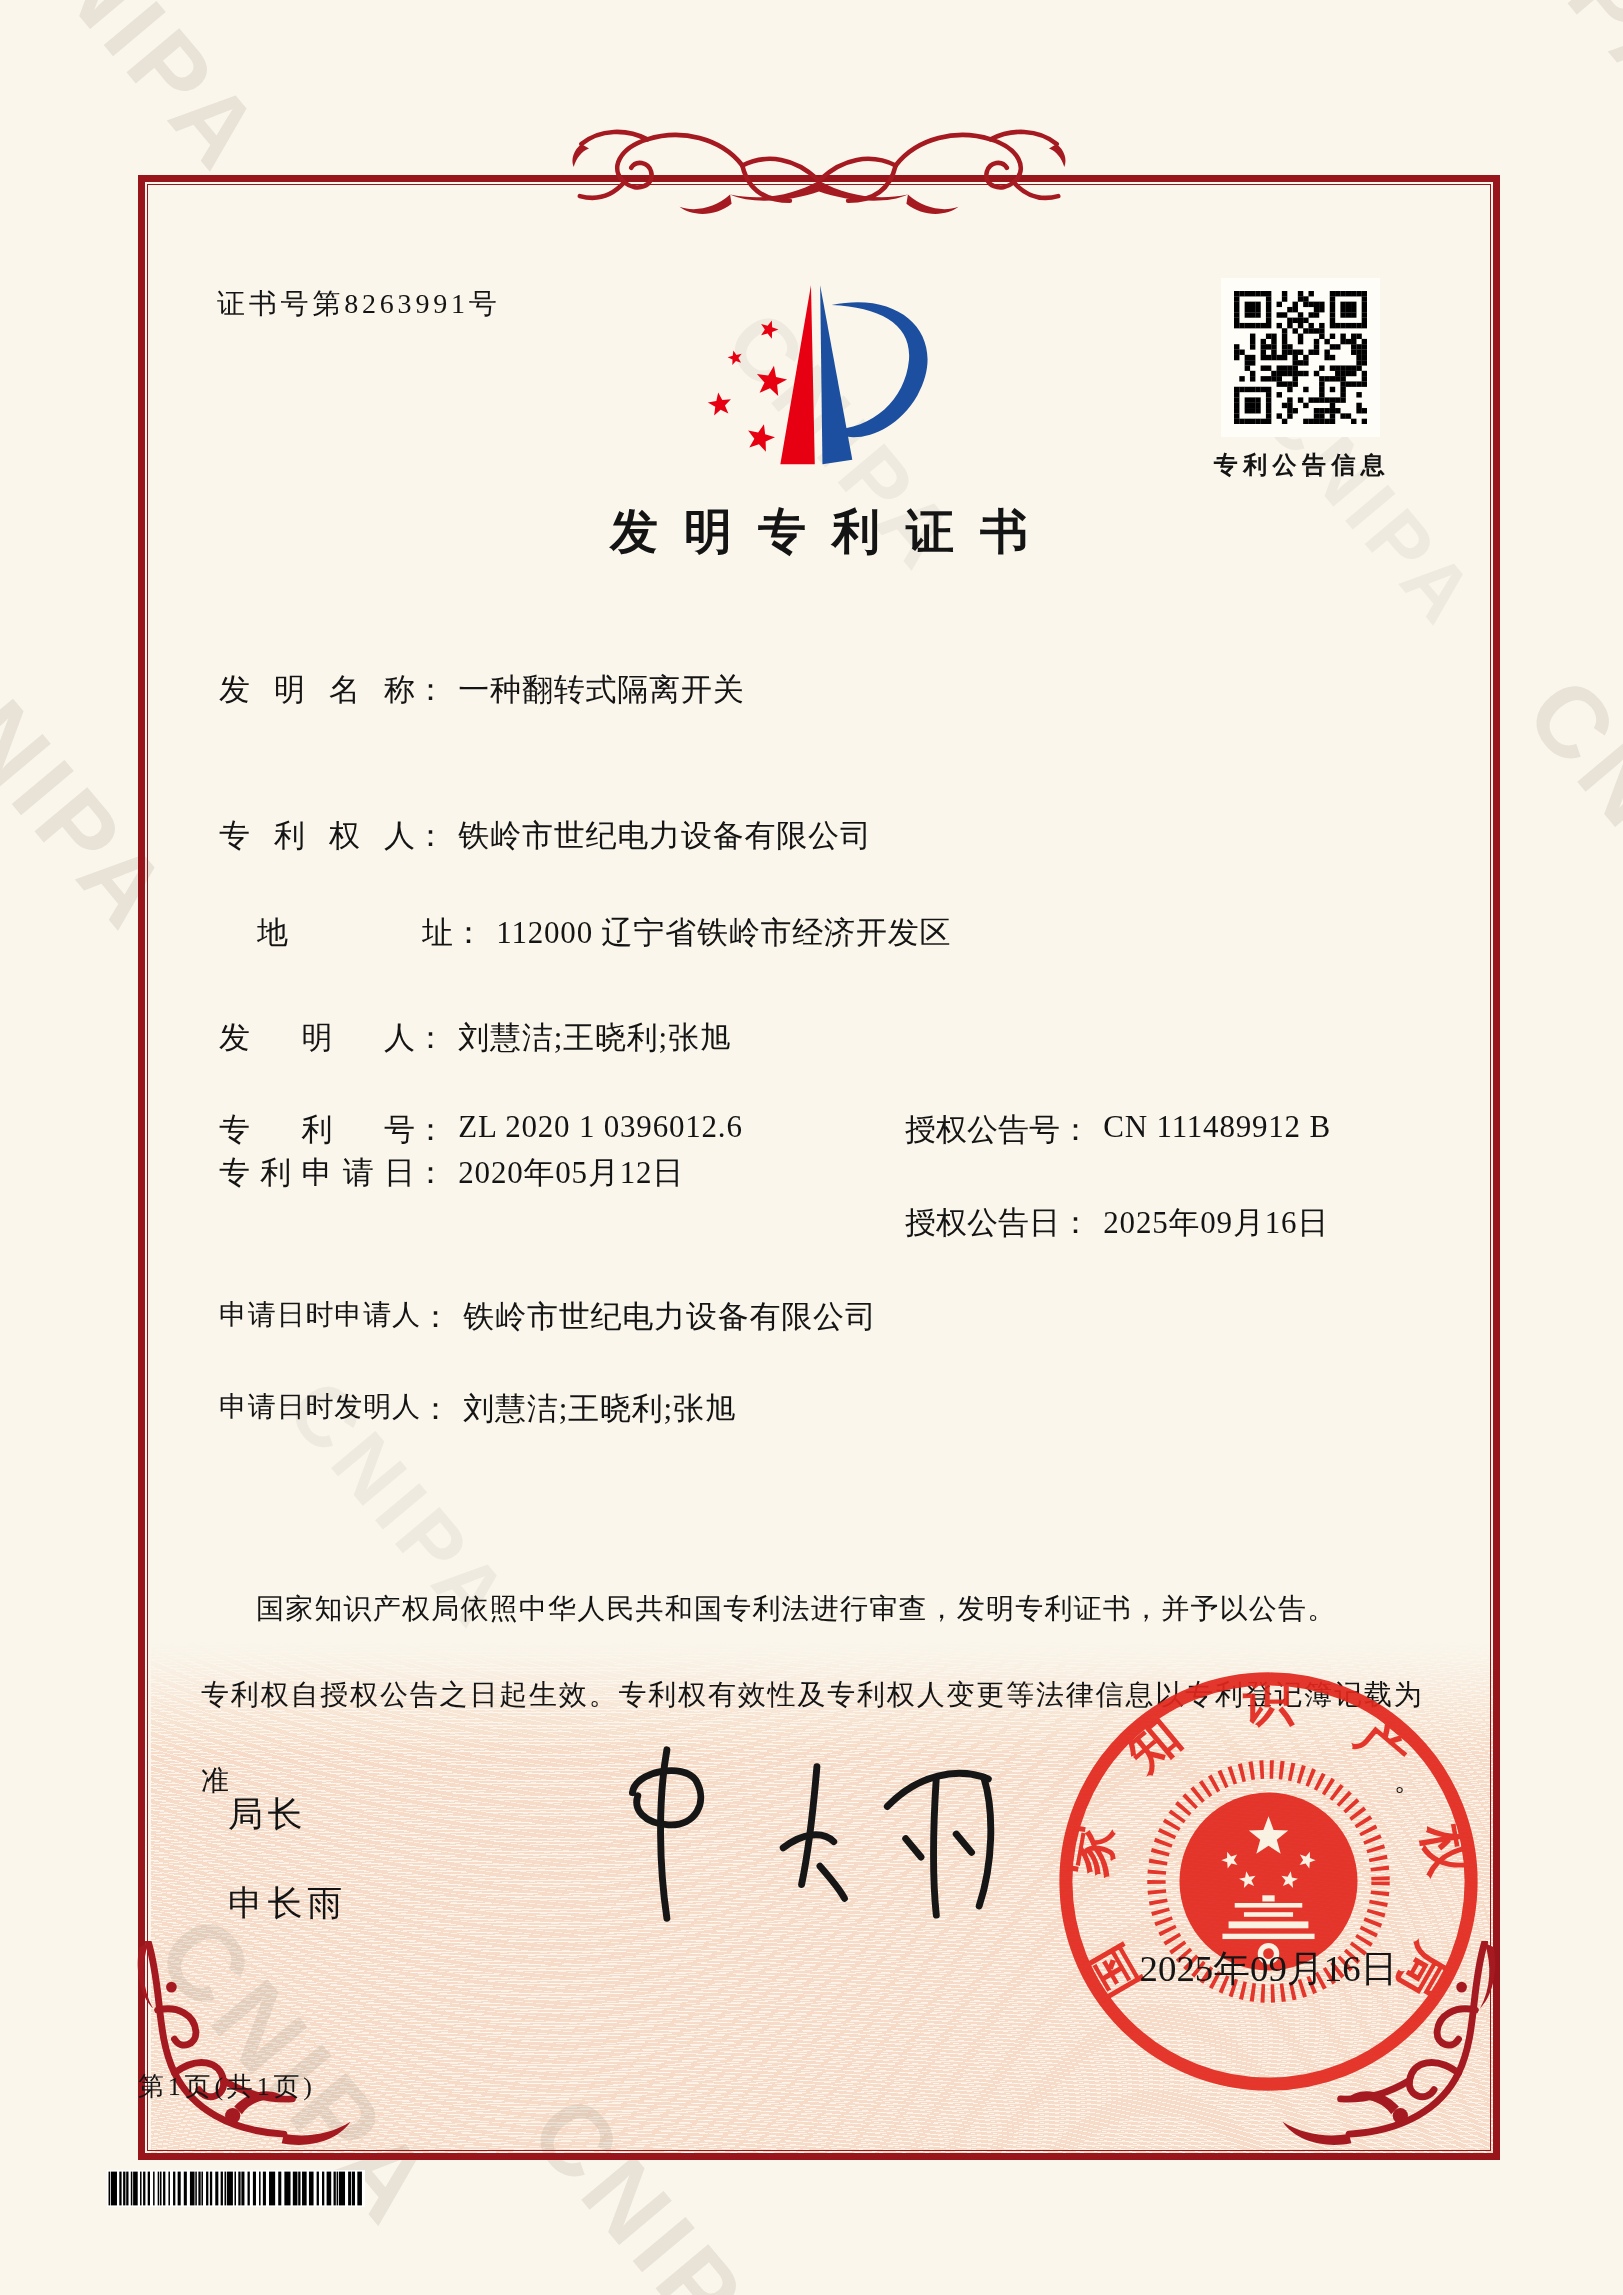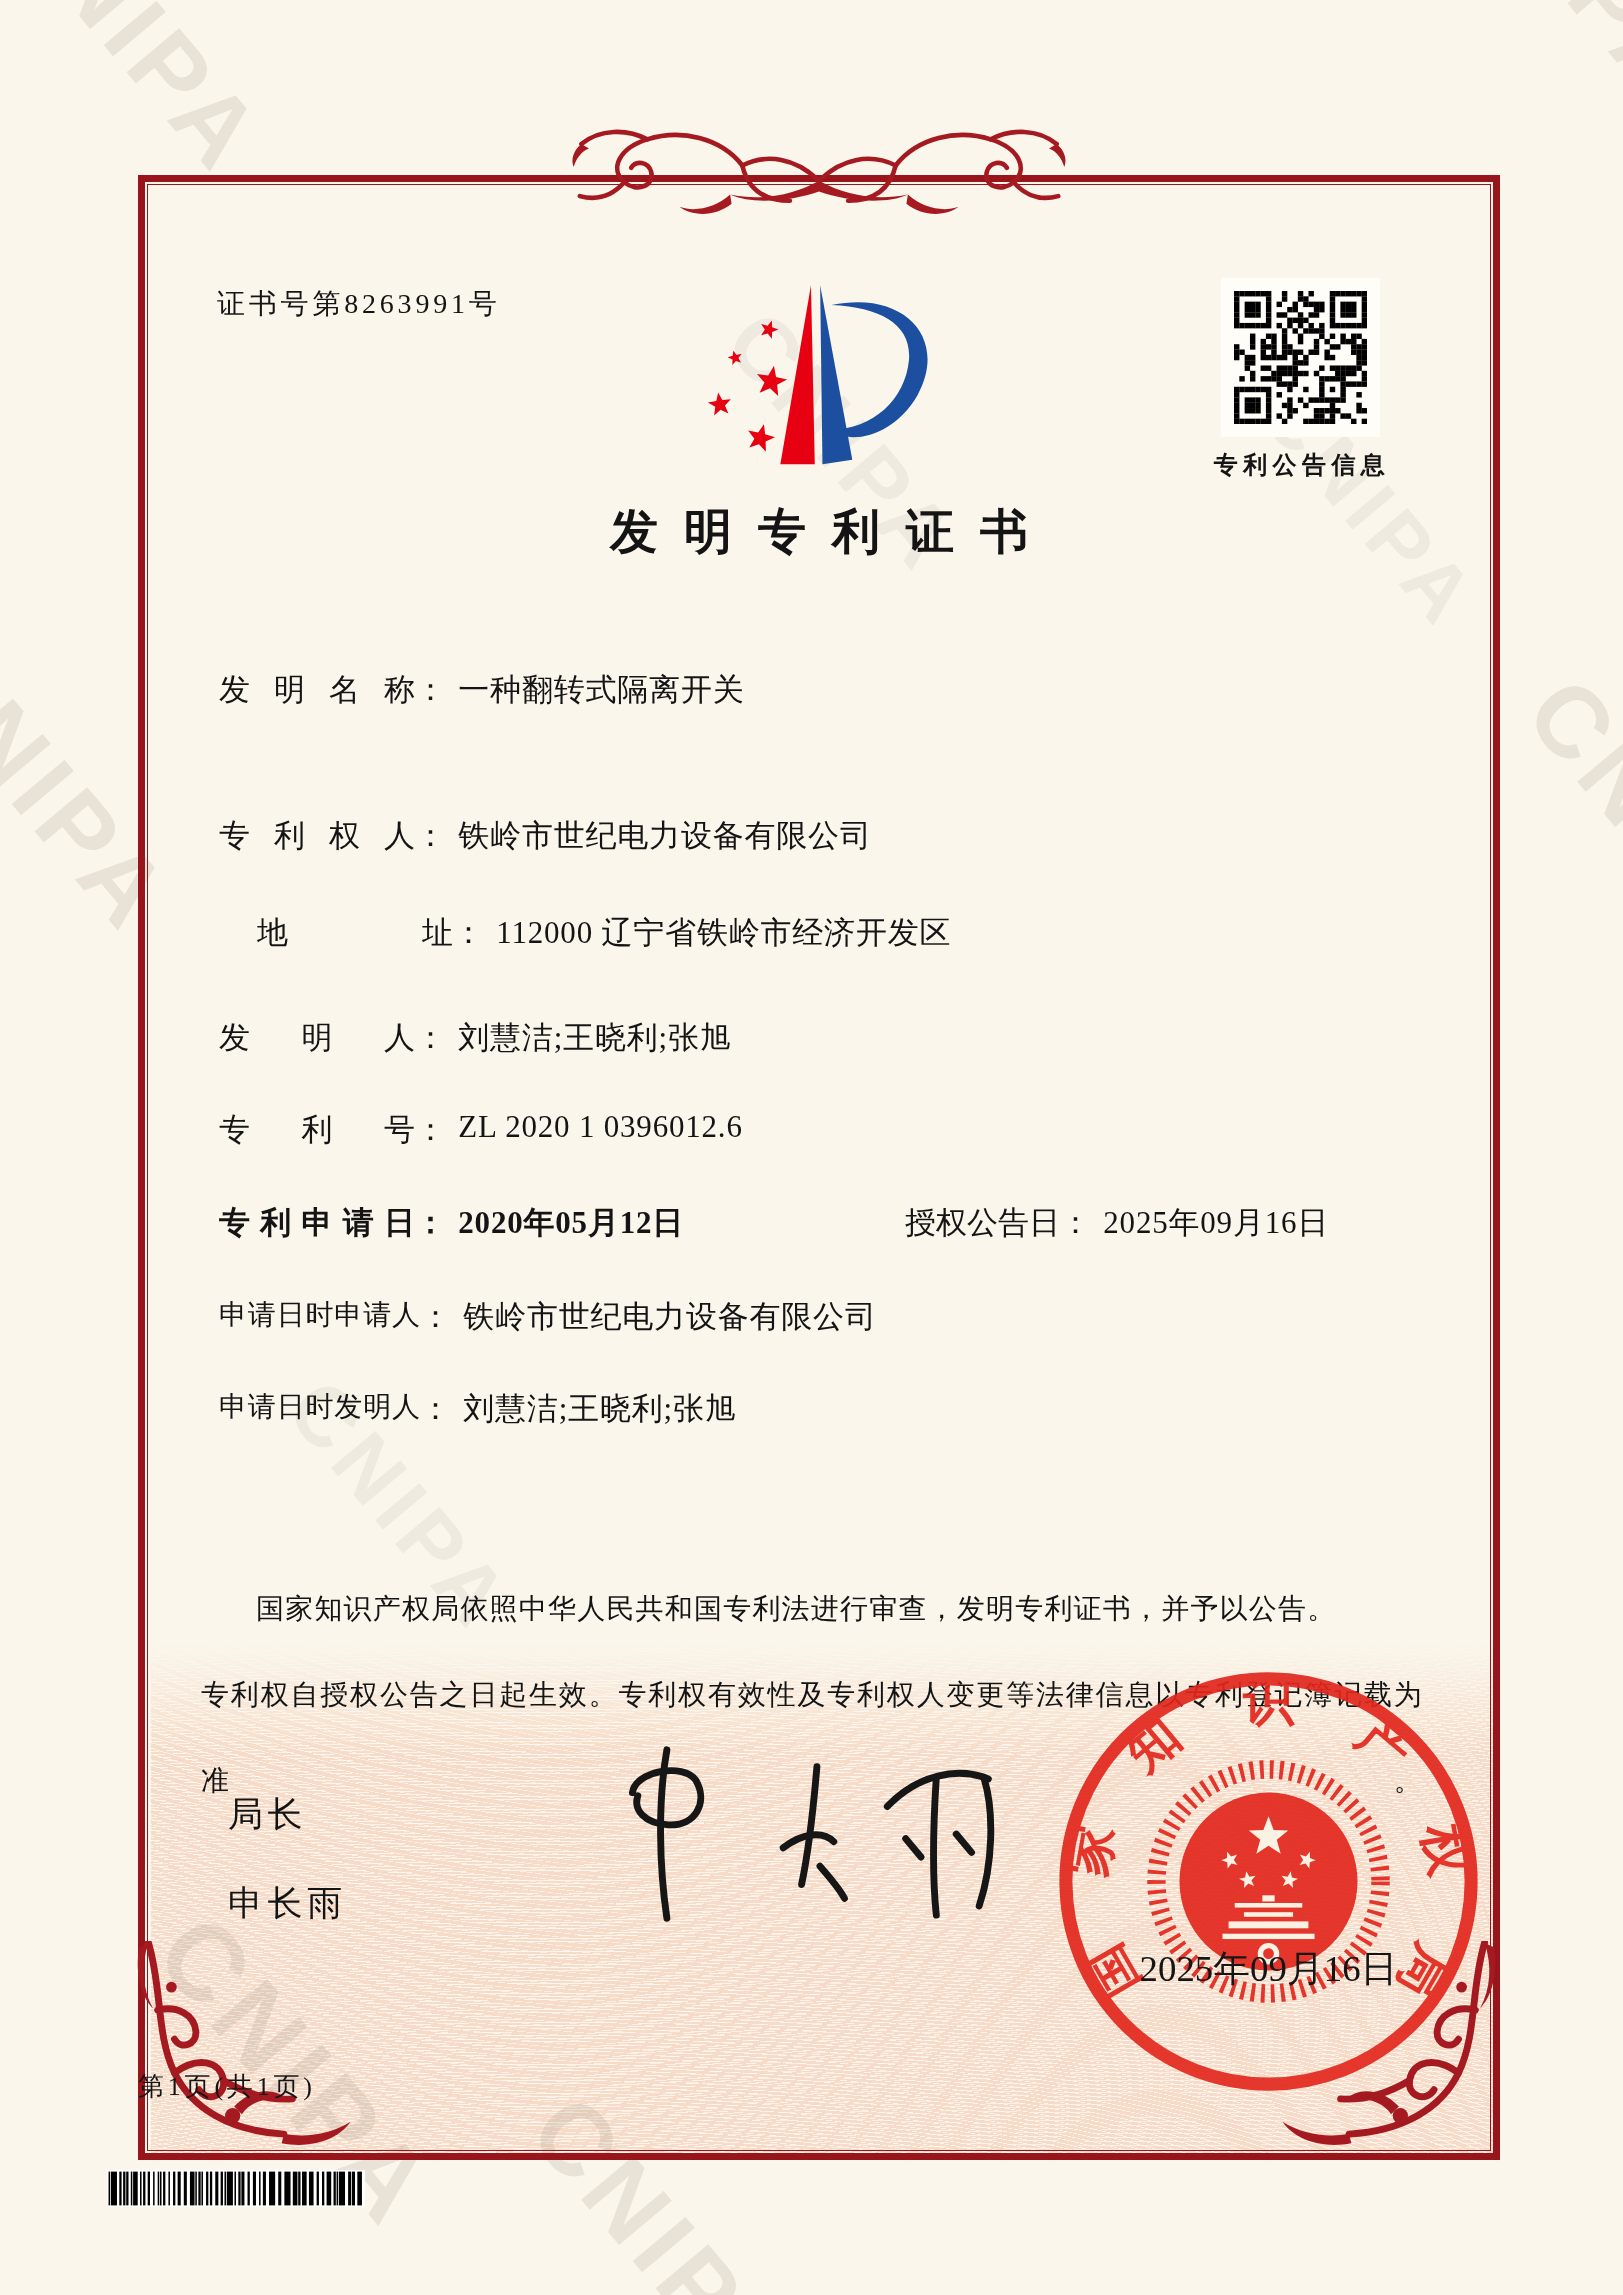--- a/index.html
+++ b/index.html
@@ -476,21 +476,24 @@
   </div>
   <div class="row abs" style="top:912px;margin-left:38px;">
     <span class="lab">地址</span><span class="colon">：</span><span class="val">112000 辽宁省铁岭市经济开发区</span>
   </div>
   <div class="row abs" style="top:1017px;">
     <span class="lab">发明人</span><span class="colon">：</span><span class="val">刘慧洁;王晓利;张旭</span>
   </div>
   <div class="row abs" style="top:1109px;">
     <span class="lab">专利号</span><span class="colon">：</span><span class="val">ZL 2020 1 0396012.6</span>
   </div>
-  <div class="row abs" style="top:1202px;font-weight:bold;">
+  <div class="rcol abs" style="top:1109px;">
+    <span class="lab">授权公告号</span><span class="colon">：</span><span class="val">CN 111489912 B</span>
+  </div>
+  <div class="row abs" style="top:1152px;">
     <span class="lab">专利申请日</span><span class="colon">：</span><span class="val">2020年05月12日</span>
   </div>
   <div class="rcol abs" style="top:1202px;">
     <span class="lab">授权公告日</span><span class="colon">：</span><span class="val">2025年09月16日</span>
   </div>
   <div class="row abs" style="top:1388px;">
     <span class="lab long">申请日时发明人</span><span class="colon">：</span><span class="val">刘慧洁;王晓利;张旭</span>
   </div>
   <div class="row abs" style="top:1296px;">
     <span class="lab long">申请日时申请人</span><span class="colon">：</span><span class="val">铁岭市世纪电力设备有限公司</span>

